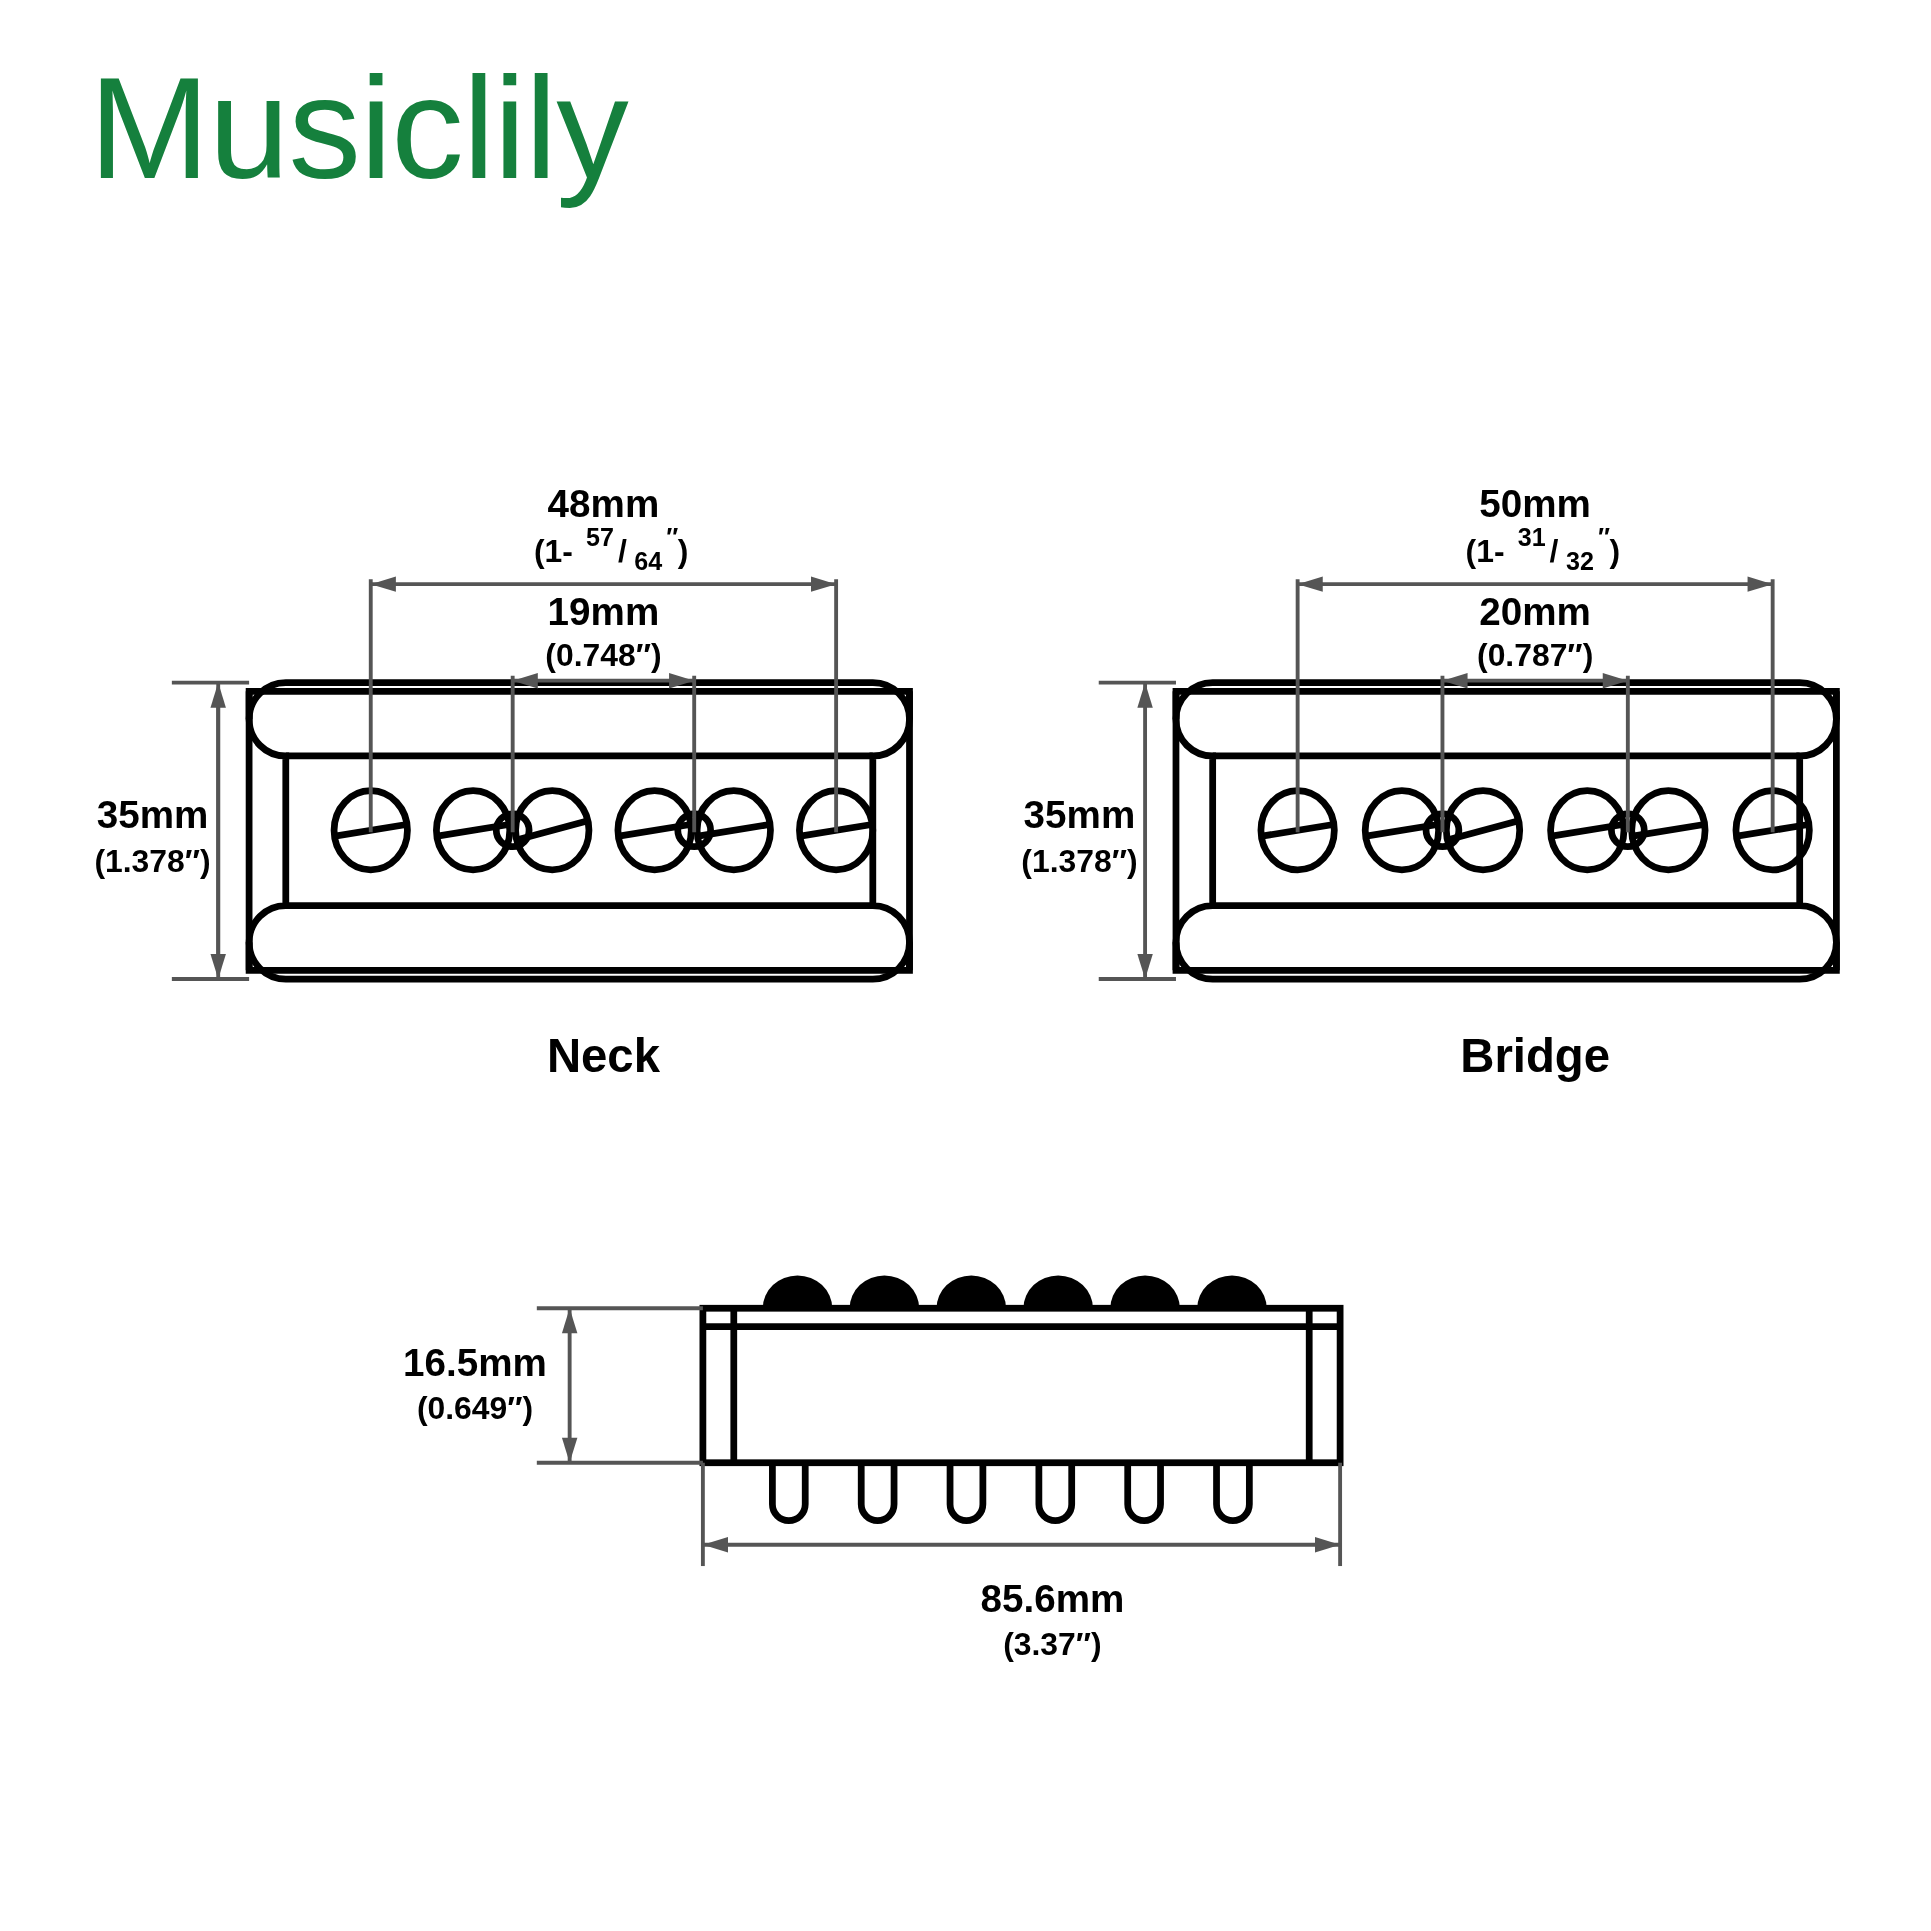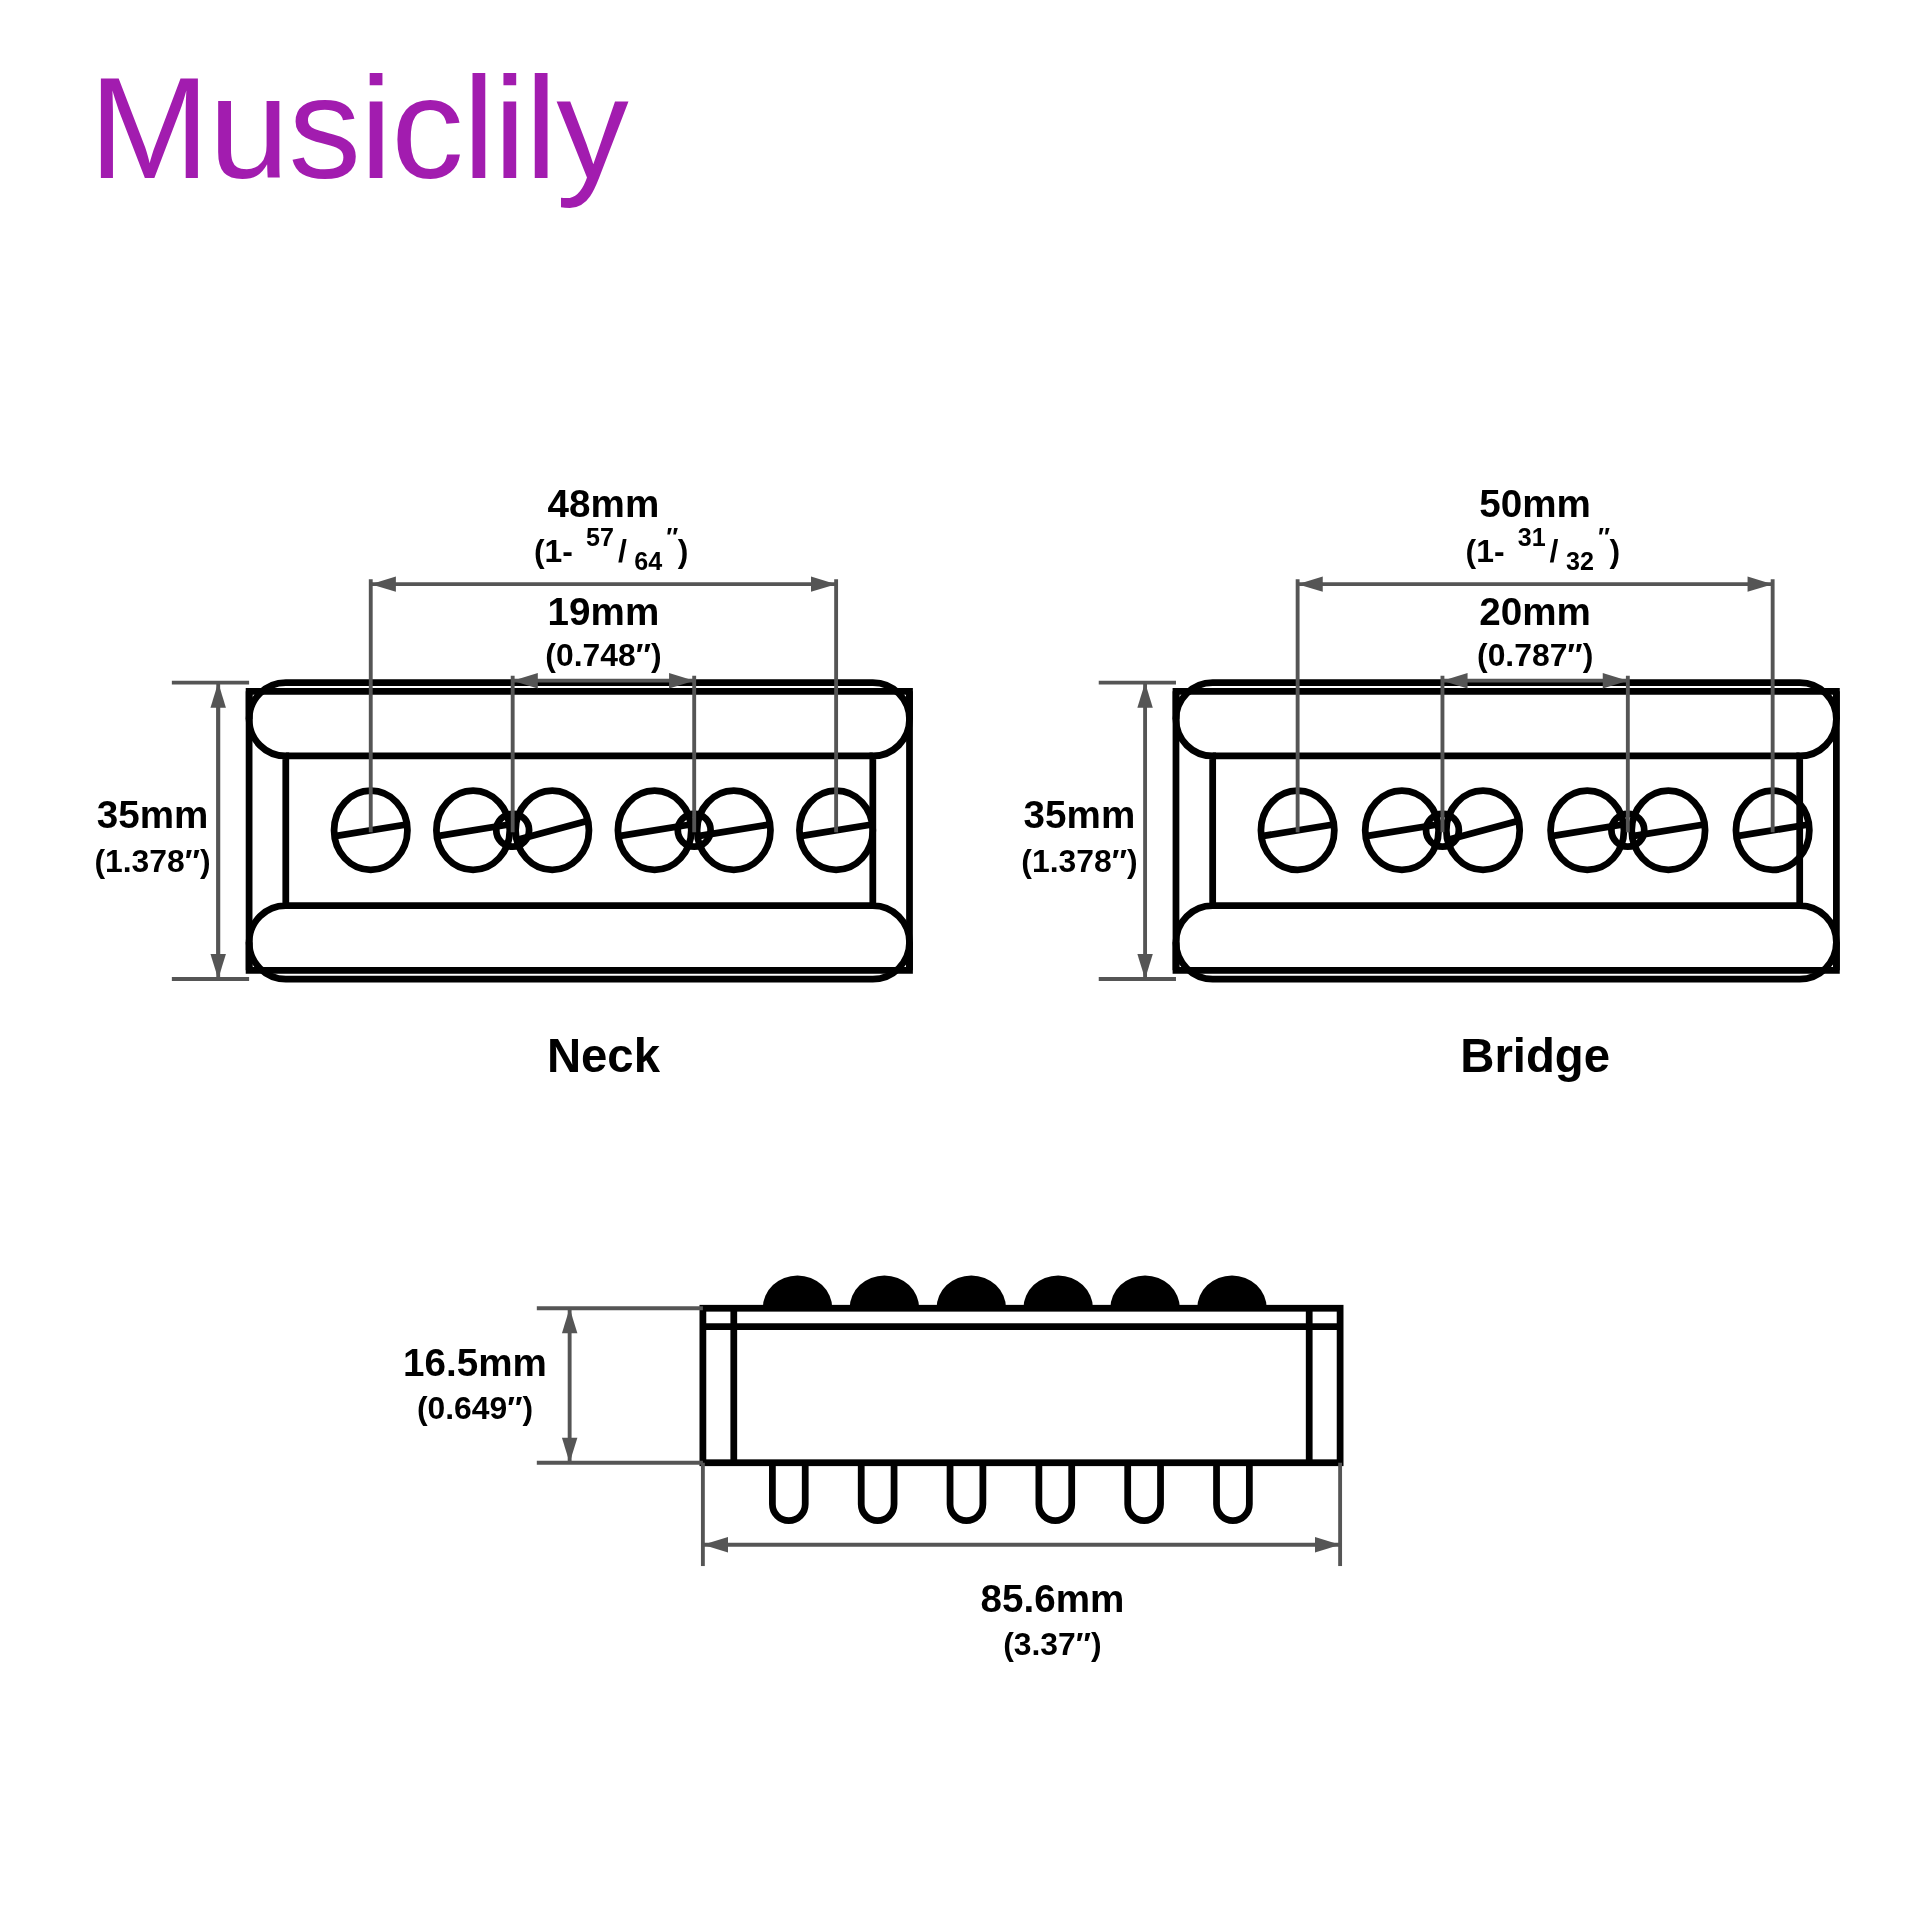--- a/index.html
+++ b/index.html
@@ -21,21 +21,21 @@
     height: 1931px;
   }
   .brand {
     position: absolute;
     left: 89px;
     top: 56px;
     font-size: 145px;
     line-height: 1;
     font-weight: 400;
     letter-spacing: -1px;
-    color: #a21caf;
+    color: #15803d;
     white-space: nowrap;
   }
   svg.diagram {
     position: absolute;
     left: 0;
     top: 0;
     width: 1931px;
     height: 1931px;
   }
   .lbl {

